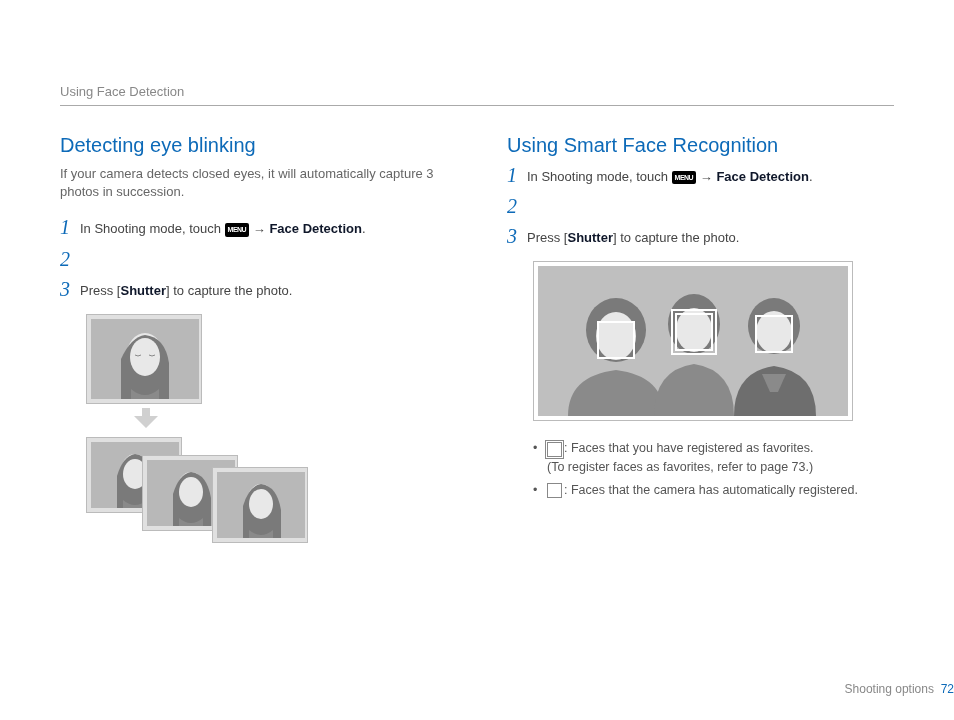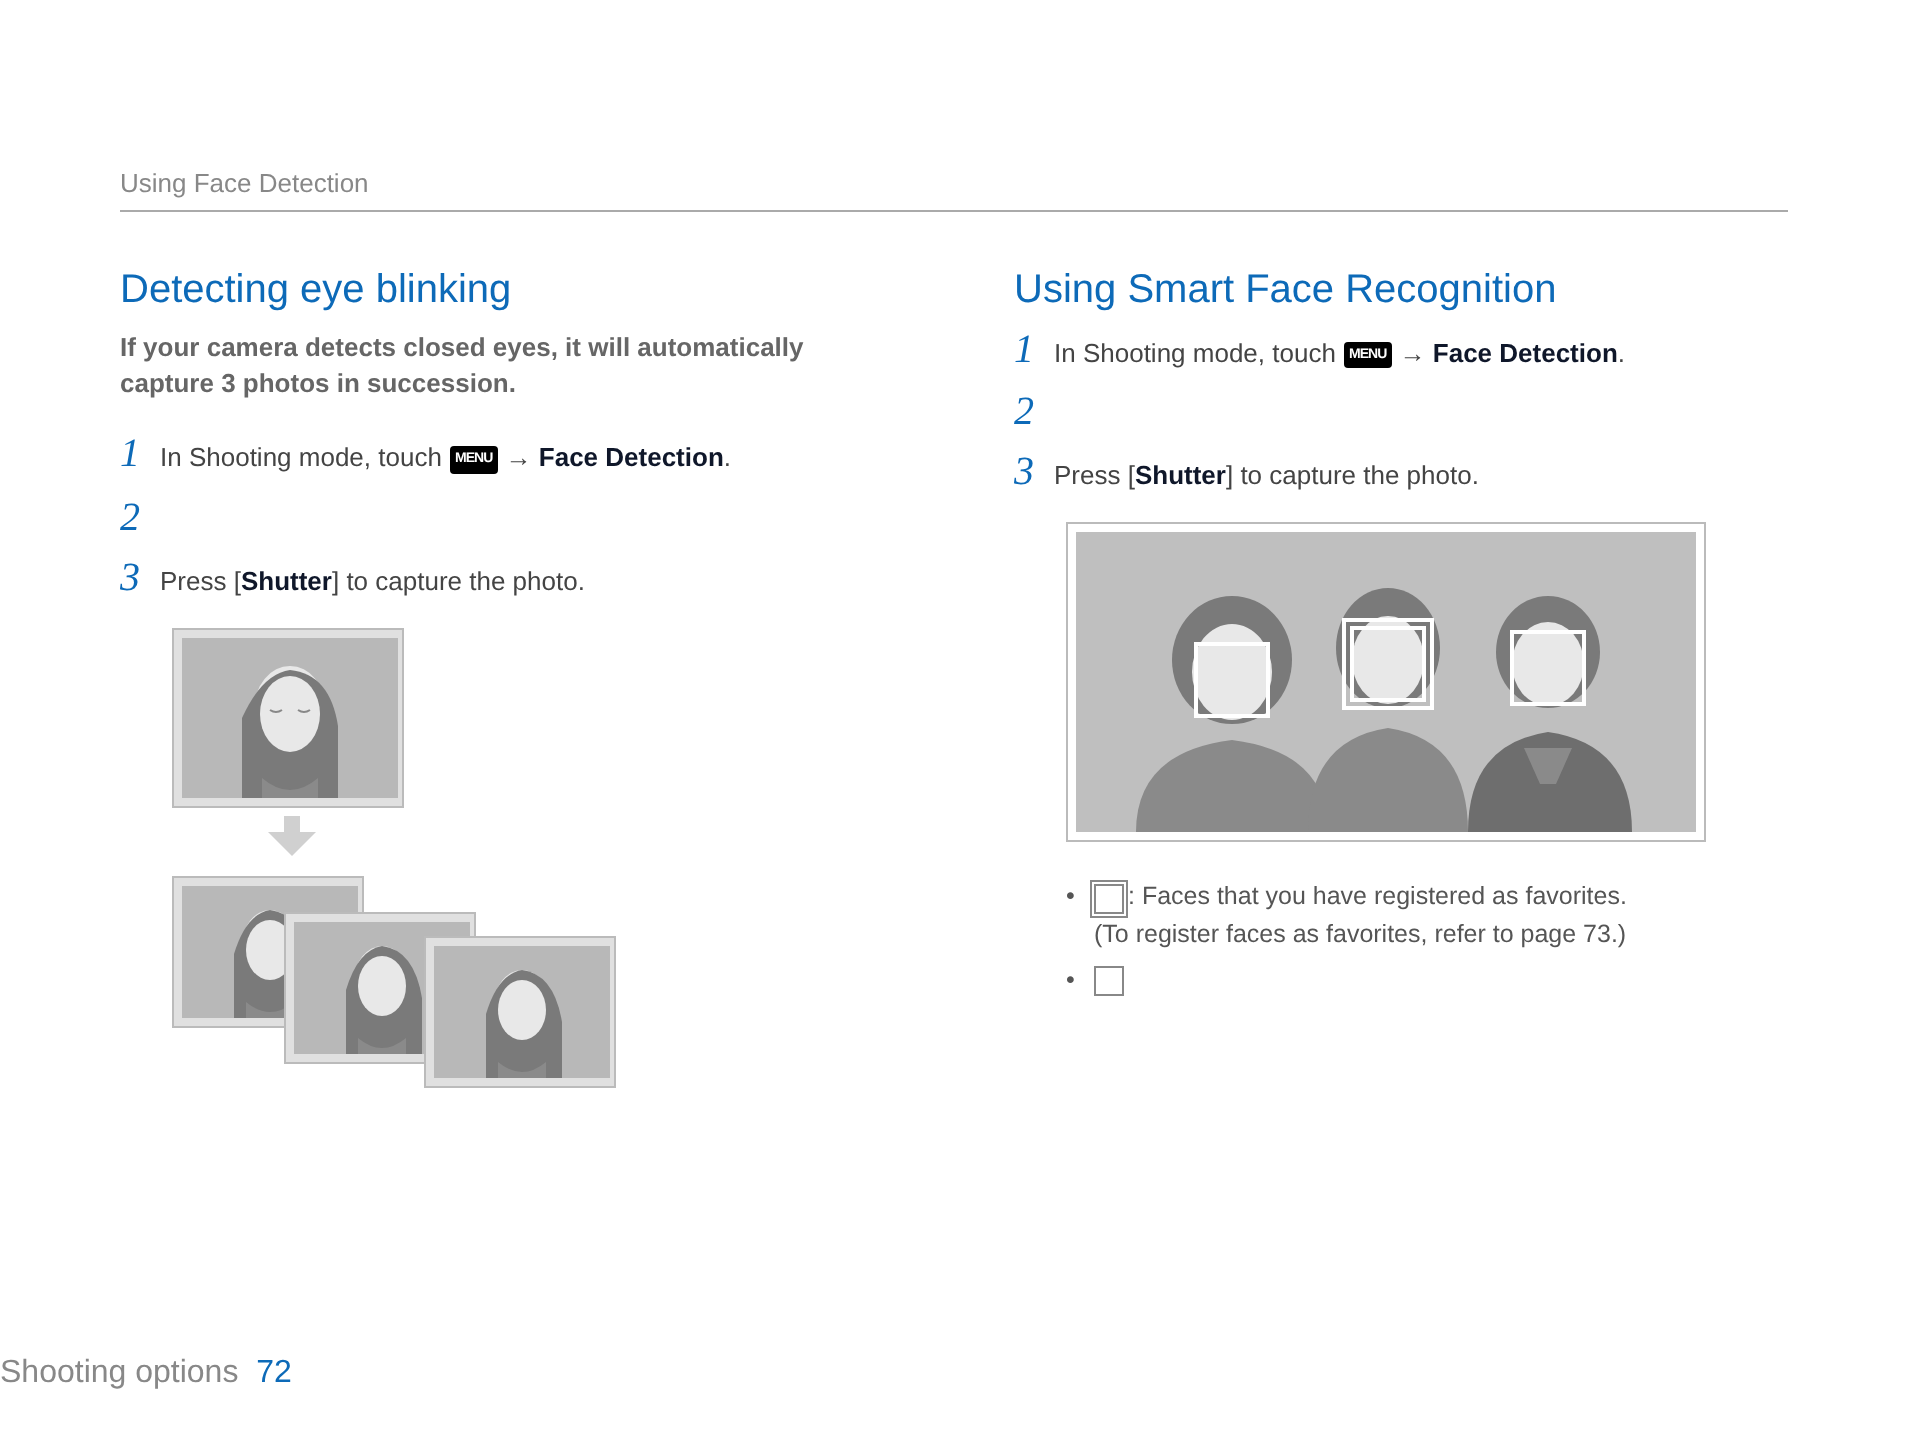--- a/index.html
+++ b/index.html
@@ -31,21 +31,21 @@
     color: #0d6ab8;
     font-size: 20px;
     font-weight: 400;
     margin-bottom: 8px;
   }
   .intro-text {
     font-size: 13px;
     color: #666;
     line-height: 1.4;
     margin-bottom: 16px;
-    font-weight: 700;
+    font-weight: 400;
   }
   .step {
     display: flex;
     align-items: flex-start;
     margin-bottom: 10px;
     font-size: 13px;
     color: #444;
   }
   .step-num {
     color: #0d6ab8;
@@ -140,22 +140,22 @@
     content: "";
     position: absolute;
     inset: -3px;
     border: 1.5px solid #888;
   }
   .footer {
     position: absolute;
     bottom: 24px;
     left: 0;
     right: 0;
-    text-align: left;
-    font-size: 16px;
+    text-align: right;
+    font-size: 12px;
     color: #888;
   }
   .footer .page-num { color: #0d6ab8; }
 </style>
 </head>
 <body>
 
 <div class="page-header">Using Face Detection</div>
 
 <div class="columns">
@@ -281,21 +281,21 @@
       <div class="bullet-item">
         <div class="dot">•</div>
         <div>
           <span class="frame-icon double"></span><span>: Faces that you have registered as favorites.</span><br>
           <span>(To register faces as favorites, refer to page 73.)</span>
         </div>
       </div>
       <div class="bullet-item">
         <div class="dot">•</div>
         <div>
-          <span class="frame-icon"></span>
+          <span class="frame-icon"></span><span>: Faces that the camera has automatically registered.</span>
         </div>
       </div>
     </div>
   </div>
 </div>
 
 <div class="footer">
   <span>Shooting options</span>&nbsp;&nbsp;<span class="page-num">72</span>
 </div>
 

